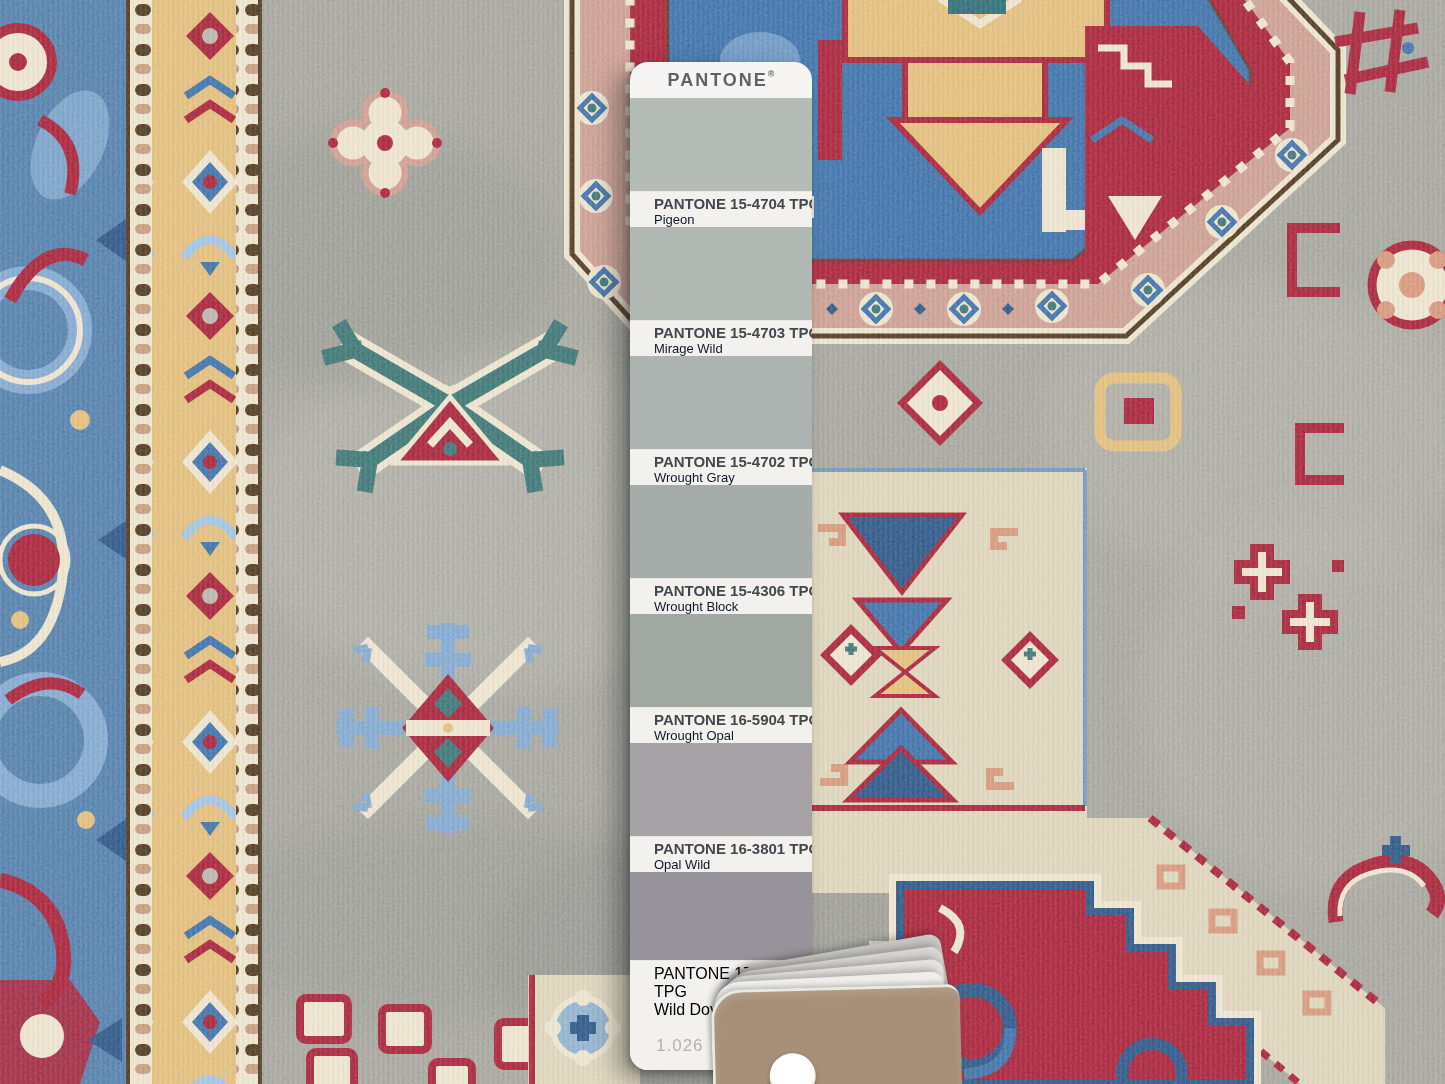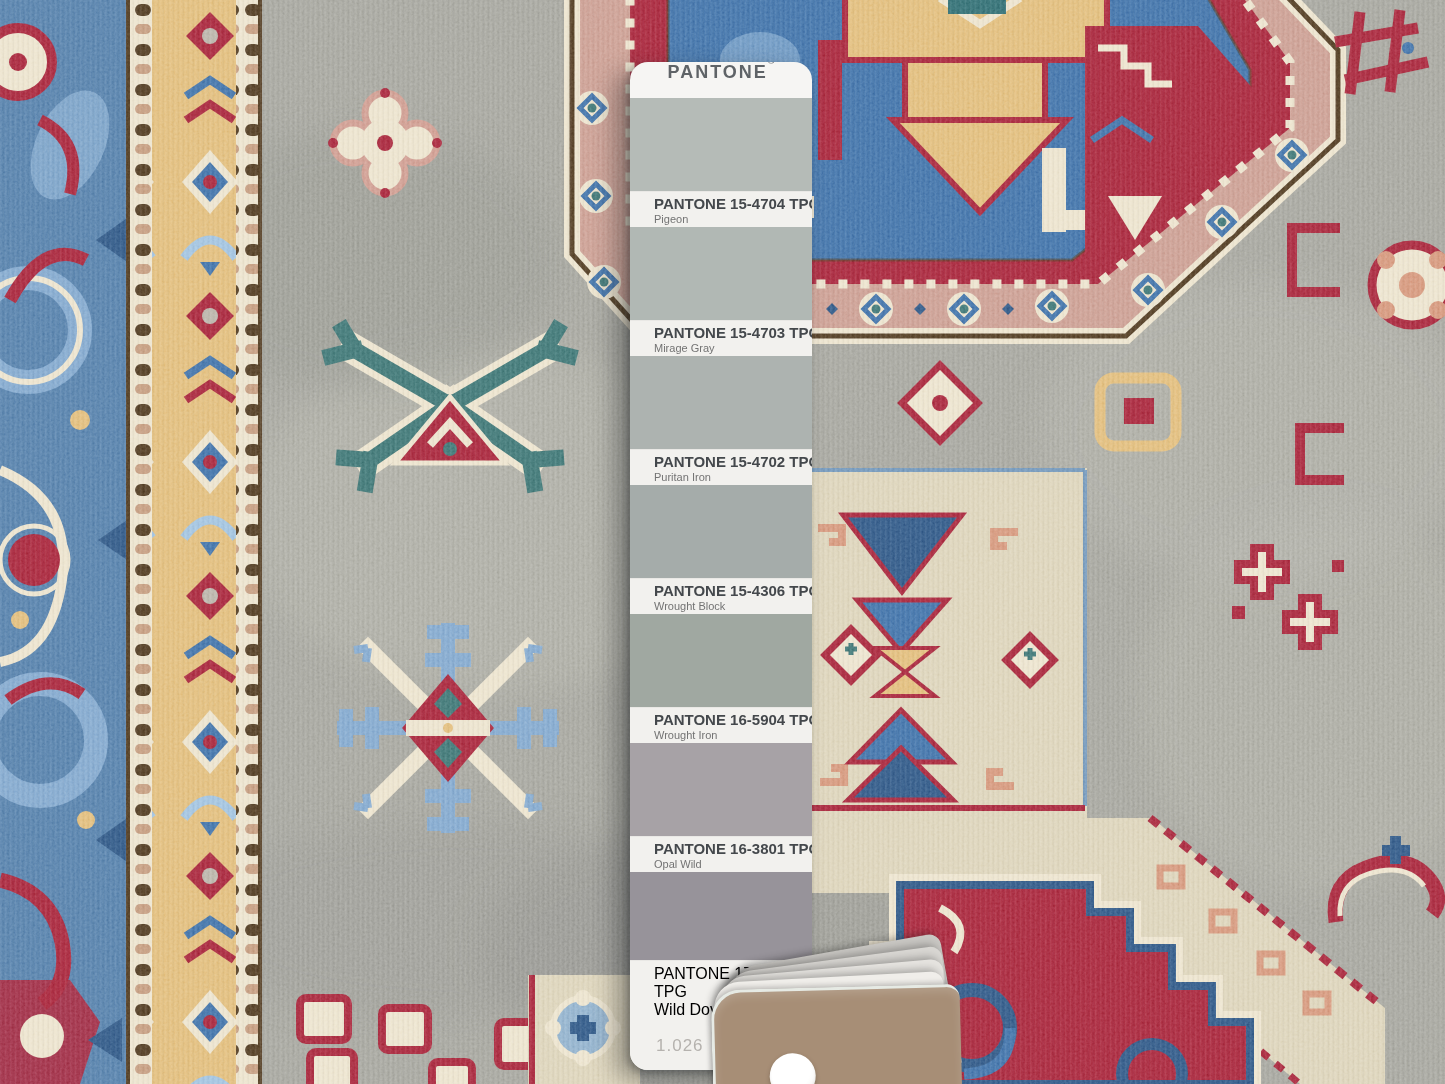--- a/index.html
+++ b/index.html
@@ -20,29 +20,29 @@
   .s-gold{stroke:var(--rug_gold,#e2bc79)} .s-teal{stroke:var(--rug_teal,#3c7372)}
   .s-brown{stroke:var(--rug_brown,#4f3a22)} .s-pink{stroke:#cf9a8e}
   .s-salmon{stroke:var(--rug_salmon,#d59579)} .s-deep{stroke:var(--rug_blue_deep,#2e5584)}
   .nf{fill:none}
 
   
   .card{position:absolute;left:630px;top:62px;width:182px;height:1008px;
         background:var(--card_white,#f6f5f3);border-radius:18px;
         box-shadow:-14px 10px 24px rgba(25,28,30,.40),-3px 3px 6px rgba(25,28,30,.25);
         display:flex;flex-direction:column;overflow:hidden;z-index:2;}
-  .card-header{height:36px;flex:0 0 36px;display:flex;align-items:flex-start;justify-content:center;
+  .card-header{height:36px;flex:0 0 36px;display:flex;align-items:center;justify-content:center;
         font-weight:bold;font-size:18px;letter-spacing:2px;color:#5f6367;}
   .card-header .reg{font-size:9px;font-weight:bold;transform:translateY(-6px);letter-spacing:0;}
   .chip{flex:0 0 93px;height:93px;}
   .chip.last{flex:0 0 88px;height:88px;}
   .chip-label{flex:0 0 36px;height:36px;background:var(--label_white,#f2f1ee);
         padding:3px 0 0 24px;box-sizing:border-box;border-top:1px solid #e9e8e5;}
   .chip-label .code{font-size:15px;font-weight:bold;color:#44484c;line-height:17px;white-space:nowrap;}
-  .chip-label .name{font-size:11px;color:#737373;line-height:15px;}
+  .chip-label .name{font-size:13px;color:#0f172a;line-height:15px;}
   .card-footer{flex:1 1 auto;background:var(--label_white,#f2f1ee);
         display:flex;flex-direction:column;border-top:1px solid #e9e8e5;}
   .card-footer .flabel{padding:4px 0 0 24px;}
   .page-number{margin:auto 0 14px 26px;font-size:17px;color:#b5b2ae;letter-spacing:1px;}
 
   
   .deck{position:absolute;left:686px;top:944px;width:300px;height:150px;z-index:3;}
   .deck .strip{position:absolute;border-radius:26px 12px 0 0;
         box-shadow:-3px -3px 7px rgba(20,20,20,.28);}
   .deck .s4{left:54px;top:6px;width:212px;height:132px;background:#c9c7c3;transform:rotate(-10deg);}
@@ -361,39 +361,39 @@
 
     <div class="chip" style="background: rgb(181, 187, 183);"></div>
     <div class="chip-label">
       <div class="code">PANTONE 15-4704 TPG</div>
       <div class="name">Pigeon</div>
     </div>
 
     <div class="chip" style="background: rgb(177, 184, 180);"></div>
     <div class="chip-label">
       <div class="code">PANTONE 15-4703 TPG</div>
-      <div class="name">Mirage Gray</div>
+      <div class="name">Mirage Wild</div>
     </div>
 
     <div class="chip" style="background: rgb(173, 179, 176);"></div>
     <div class="chip-label">
       <div class="code">PANTONE 15-4702 TPG</div>
-      <div class="name">Puritan Iron</div>
+      <div class="name">Wrought Gray</div>
     </div>
 
     <div class="chip" style="background: rgb(165, 172, 170);"></div>
     <div class="chip-label">
       <div class="code">PANTONE 15-4306 TPG</div>
       <div class="name">Wrought Block</div>
     </div>
 
     <div class="chip" style="background: rgb(160, 168, 161);"></div>
     <div class="chip-label">
       <div class="code">PANTONE 16-5904 TPG</div>
-      <div class="name">Wrought Iron</div>
+      <div class="name">Wrought Opal</div>
     </div>
 
     <div class="chip" style="background: rgb(167, 162, 166);"></div>
     <div class="chip-label">
       <div class="code">PANTONE 16-3801 TPG</div>
       <div class="name">Opal Wild</div>
     </div>
 
     <div class="chip last" style="background: rgb(151, 147, 154);"></div>
     <div class="card-footer">

